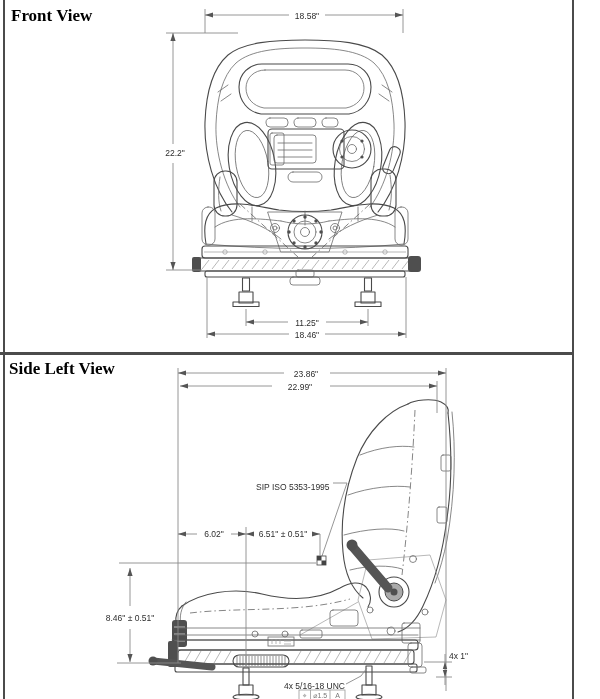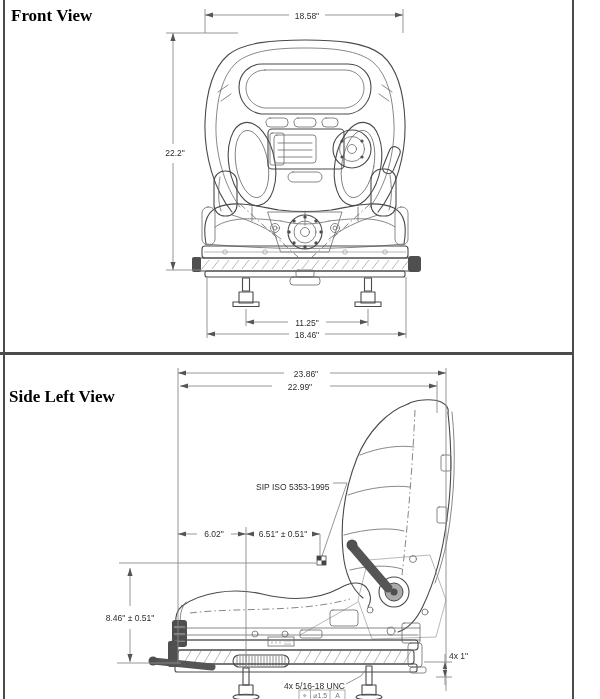--- a/index.html
+++ b/index.html
@@ -5,21 +5,21 @@
   html,body{margin:0;padding:0;background:#fff;}
   .page{position:relative;width:600px;height:699px;background:#ffffff;overflow:hidden;
         font-family:"Liberation Sans",sans-serif;}
   .frame{position:absolute;background:#4b4b4b;}
   .frame-left{left:3px;top:0;width:2px;height:699px;}
   .frame-right{left:572px;top:0;width:2px;height:699px;}
   .frame-divider{left:0;top:352px;width:574px;height:3px;}
   .view-title{position:absolute;font-family:"Liberation Serif",serif;font-weight:bold;
               font-size:17px;color:#000;}
   .title-front{left:11px;top:6px;}
-  .title-side{left:9px;top:359px;margin-top:28px;}
+  .title-side{left:9px;top:359px;}
   svg{position:absolute;left:0;}
   .fv{top:0;}
   .sv{top:355px;}
   .ln{stroke:#4a4a4a;fill:none;stroke-width:1.1;stroke-linecap:round;stroke-linejoin:round;}
   .ln2{stroke:#6a6a6a;fill:none;stroke-width:0.8;stroke-linecap:round;}
   .lt{stroke:#9a9a9a;fill:none;stroke-width:0.7;}
   .dk{fill:#4f4f4f;stroke:none;}
   .cdash{stroke:#777;fill:none;stroke-width:0.9;stroke-dasharray:7 3 1.5 3;}
   .dim{stroke:#8a8a8a;fill:none;stroke-width:0.9;}
   .arr{fill:#555;stroke:none;}

